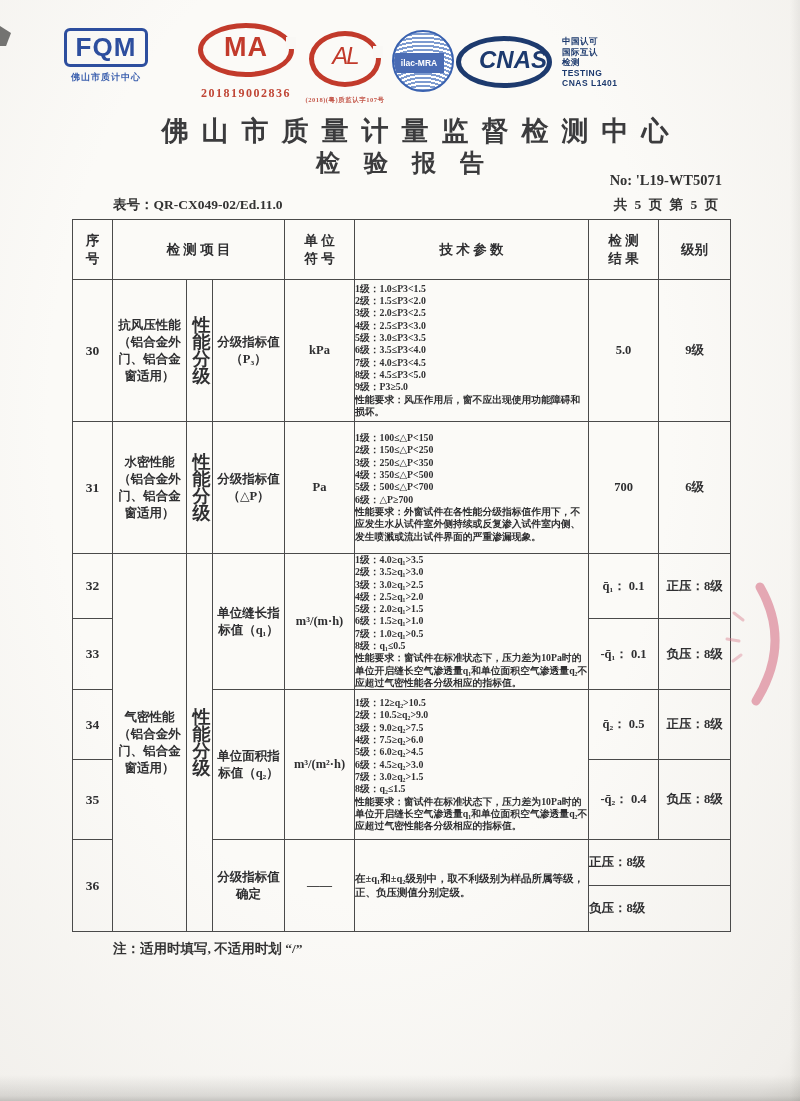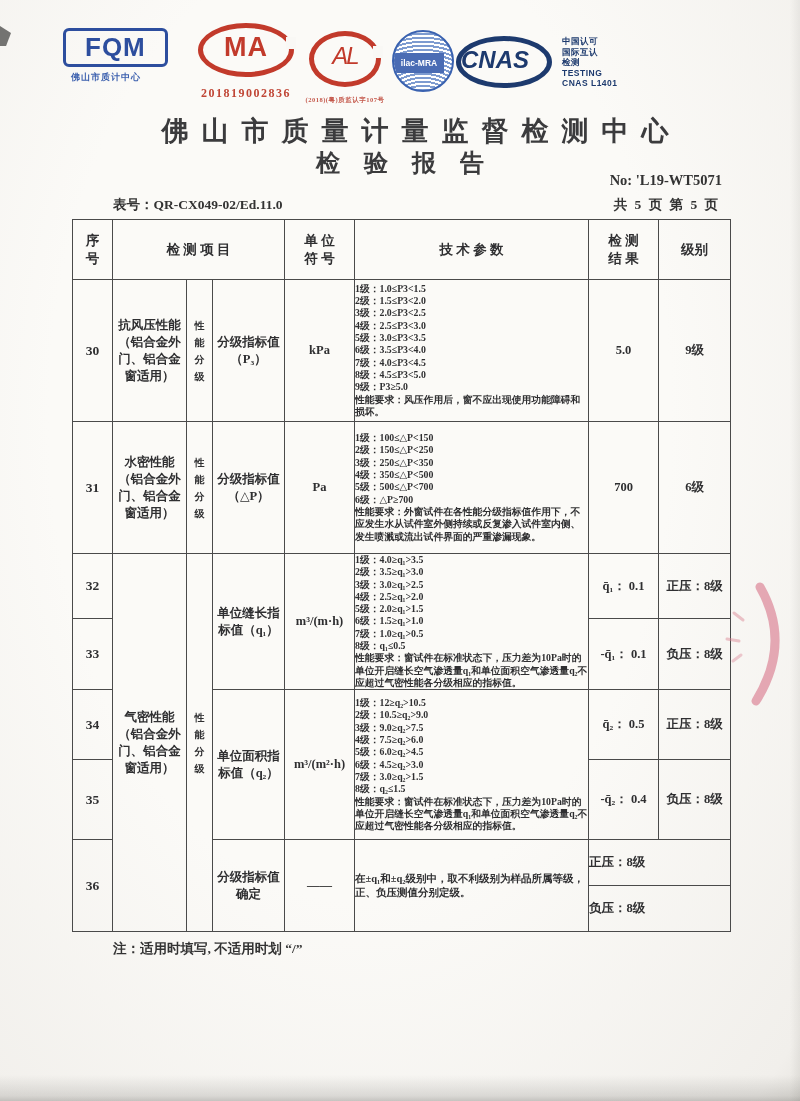--- a/index.html
+++ b/index.html
@@ -10,21 +10,21 @@
   
   .corner-wedge{position:absolute;left:0;top:26px;width:11px;height:20px;background:#474745;opacity:.75;
         clip-path:polygon(0 0,100% 35%,55% 100%,0 100%);}
   .bottom-shade{position:absolute;left:0;bottom:0;width:100%;height:26px;
         background:linear-gradient(to bottom, rgba(0,0,0,0) 0%, rgba(90,88,84,.18) 80%, rgba(70,68,64,.28) 100%);}
   .right-shade{position:absolute;right:0;top:0;width:10px;height:100%;
         background:linear-gradient(to left, rgba(120,118,112,.10), rgba(0,0,0,0));}
 
   
   .logo-fqm{position:absolute;left:63px;top:28px;width:86px;text-align:center;}
-  .fqm-box{display:inline-block;border:3px solid #2d4e9e;border-radius:6px;padding:2px 19px;
+  .fqm-box{display:inline-block;border:3px solid #2d4e9e;border-radius:6px;padding:2px 9px;
         color:#2d4e9e;font-weight:bold;font-size:26px;letter-spacing:1px;line-height:1.1;
         font-family:"Liberation Sans",sans-serif;}
   .fqm-cap{margin-top:4px;font-size:9px;font-weight:bold;color:#3c60ae;letter-spacing:1px;}
 
   .logo-cma{position:absolute;left:196px;top:23px;width:100px;text-align:center;}
   .cma-oval{position:relative;display:inline-block;width:86px;height:44px;border:5px solid #c23a2b;
         border-radius:50%;}
   .cma-oval .notch{position:absolute;right:-7px;top:9px;width:10px;height:12px;background:#f9f8f5;}
   .cma-oval .letters{position:absolute;left:0;right:0;top:4px;text-align:center;color:#c23a2b;
         font-weight:bold;font-size:27px;letter-spacing:1px;font-family:"Liberation Sans",sans-serif;}
@@ -42,21 +42,21 @@
   .logo-ilac{position:absolute;left:392px;top:30px;width:62px;height:62px;}
   .ilac-globe{position:relative;width:58px;height:58px;border-radius:50%;border:2px solid #3a62b0;
         background:repeating-radial-gradient(circle at 50% 160%, #ffffff 0 2px, #7d9bd0 2px 4px);overflow:hidden;}
   .ilac-band{position:absolute;left:0;right:8px;top:21px;height:20px;background:#4a6cb4;
         display:flex;align-items:center;justify-content:center;}
   .ilac-band span{color:#fff;font-size:8.5px;font-weight:bold;font-family:"Liberation Sans",sans-serif;}
 
   .logo-cnas{position:absolute;left:456px;top:36px;}
   .cnas-oval{position:relative;display:inline-block;width:86px;height:42px;border:5px solid #1d3a6e;
         border-radius:50%;}
-  .cnas-oval .letters{position:absolute;left:0;right:0;top:5px;text-align:left;color:#1d3a6e;
+  .cnas-oval .letters{position:absolute;left:0;right:0;top:5px;text-align:right;color:#1d3a6e;
         font-weight:bold;font-size:24px;font-style:italic;letter-spacing:0;
         font-family:"Liberation Sans",sans-serif;}
   .cnas-cap{position:absolute;left:562px;top:36px;font-size:8.5px;font-weight:bold;color:#1d3a6e;
         line-height:10.5px;font-family:"Liberation Sans",sans-serif;letter-spacing:.5px;}
 
   
   .title1{position:absolute;left:0;right:0;top:113px;text-align:center;font-size:27px;font-weight:bold;
         letter-spacing:13px;color:#3b3b3d;text-indent:13px;padding-left:30px;}
   .title2{position:absolute;left:0;right:0;top:147px;text-align:center;font-size:24px;font-weight:bold;
         letter-spacing:24px;color:#3b3b3d;text-indent:24px;}
@@ -68,21 +68,21 @@
   table.report{position:absolute;left:72px;top:219px;width:658px;border-collapse:collapse;
         table-layout:fixed;}
   table.report td{border:1px solid #4a4a4a;vertical-align:middle;padding:0;overflow:hidden;}
   .h60{height:60px}.h142{height:142px}.h132{height:132px}.h64{height:64px}
   .h70{height:70px}.h80{height:80px}.h46{height:46px}
   td.head{text-align:center;font-size:13.5px;font-weight:bold;}
   .pre{white-space:pre-line;}
   td.seq{text-align:center;font-size:13.5px;font-weight:600;}
   td.item{text-align:center;font-size:12.5px;font-weight:bold;word-break:break-all;padding:0 5px;line-height:17px;}
   td.vert{text-align:center;}
-  td.vert div{width:14px;margin:0 auto;word-break:break-all;font-size:10px;font-weight:bold;line-height:17px;}
+  td.vert div{width:14px;margin:0 auto;word-break:break-all;font-size:18px;font-weight:bold;line-height:17px;}
   td.subitem{text-align:center;font-size:12.5px;font-weight:bold;word-break:break-all;padding:0 6px;line-height:17px;}
   td.unit{text-align:center;font-size:12.5px;font-weight:bold;}
   td.params{vertical-align:middle;padding:2px 4px;}
   td.params .pline{font-size:9.8px;line-height:12.3px;font-weight:600;word-break:break-all;}
   td.params36{font-size:10.5px;font-weight:600;line-height:14px;padding:2px 6px;word-break:break-all;}
   td.result{text-align:center;font-size:12.5px;font-weight:bold;}
   td.grade{text-align:center;font-size:12.5px;font-weight:bold;}
   td.gradewide{font-size:12.5px;font-weight:bold;text-align:left;padding-left:15px;}
 
   .note{position:absolute;left:113px;top:940px;font-size:13.5px;font-weight:bold;color:#333;}

